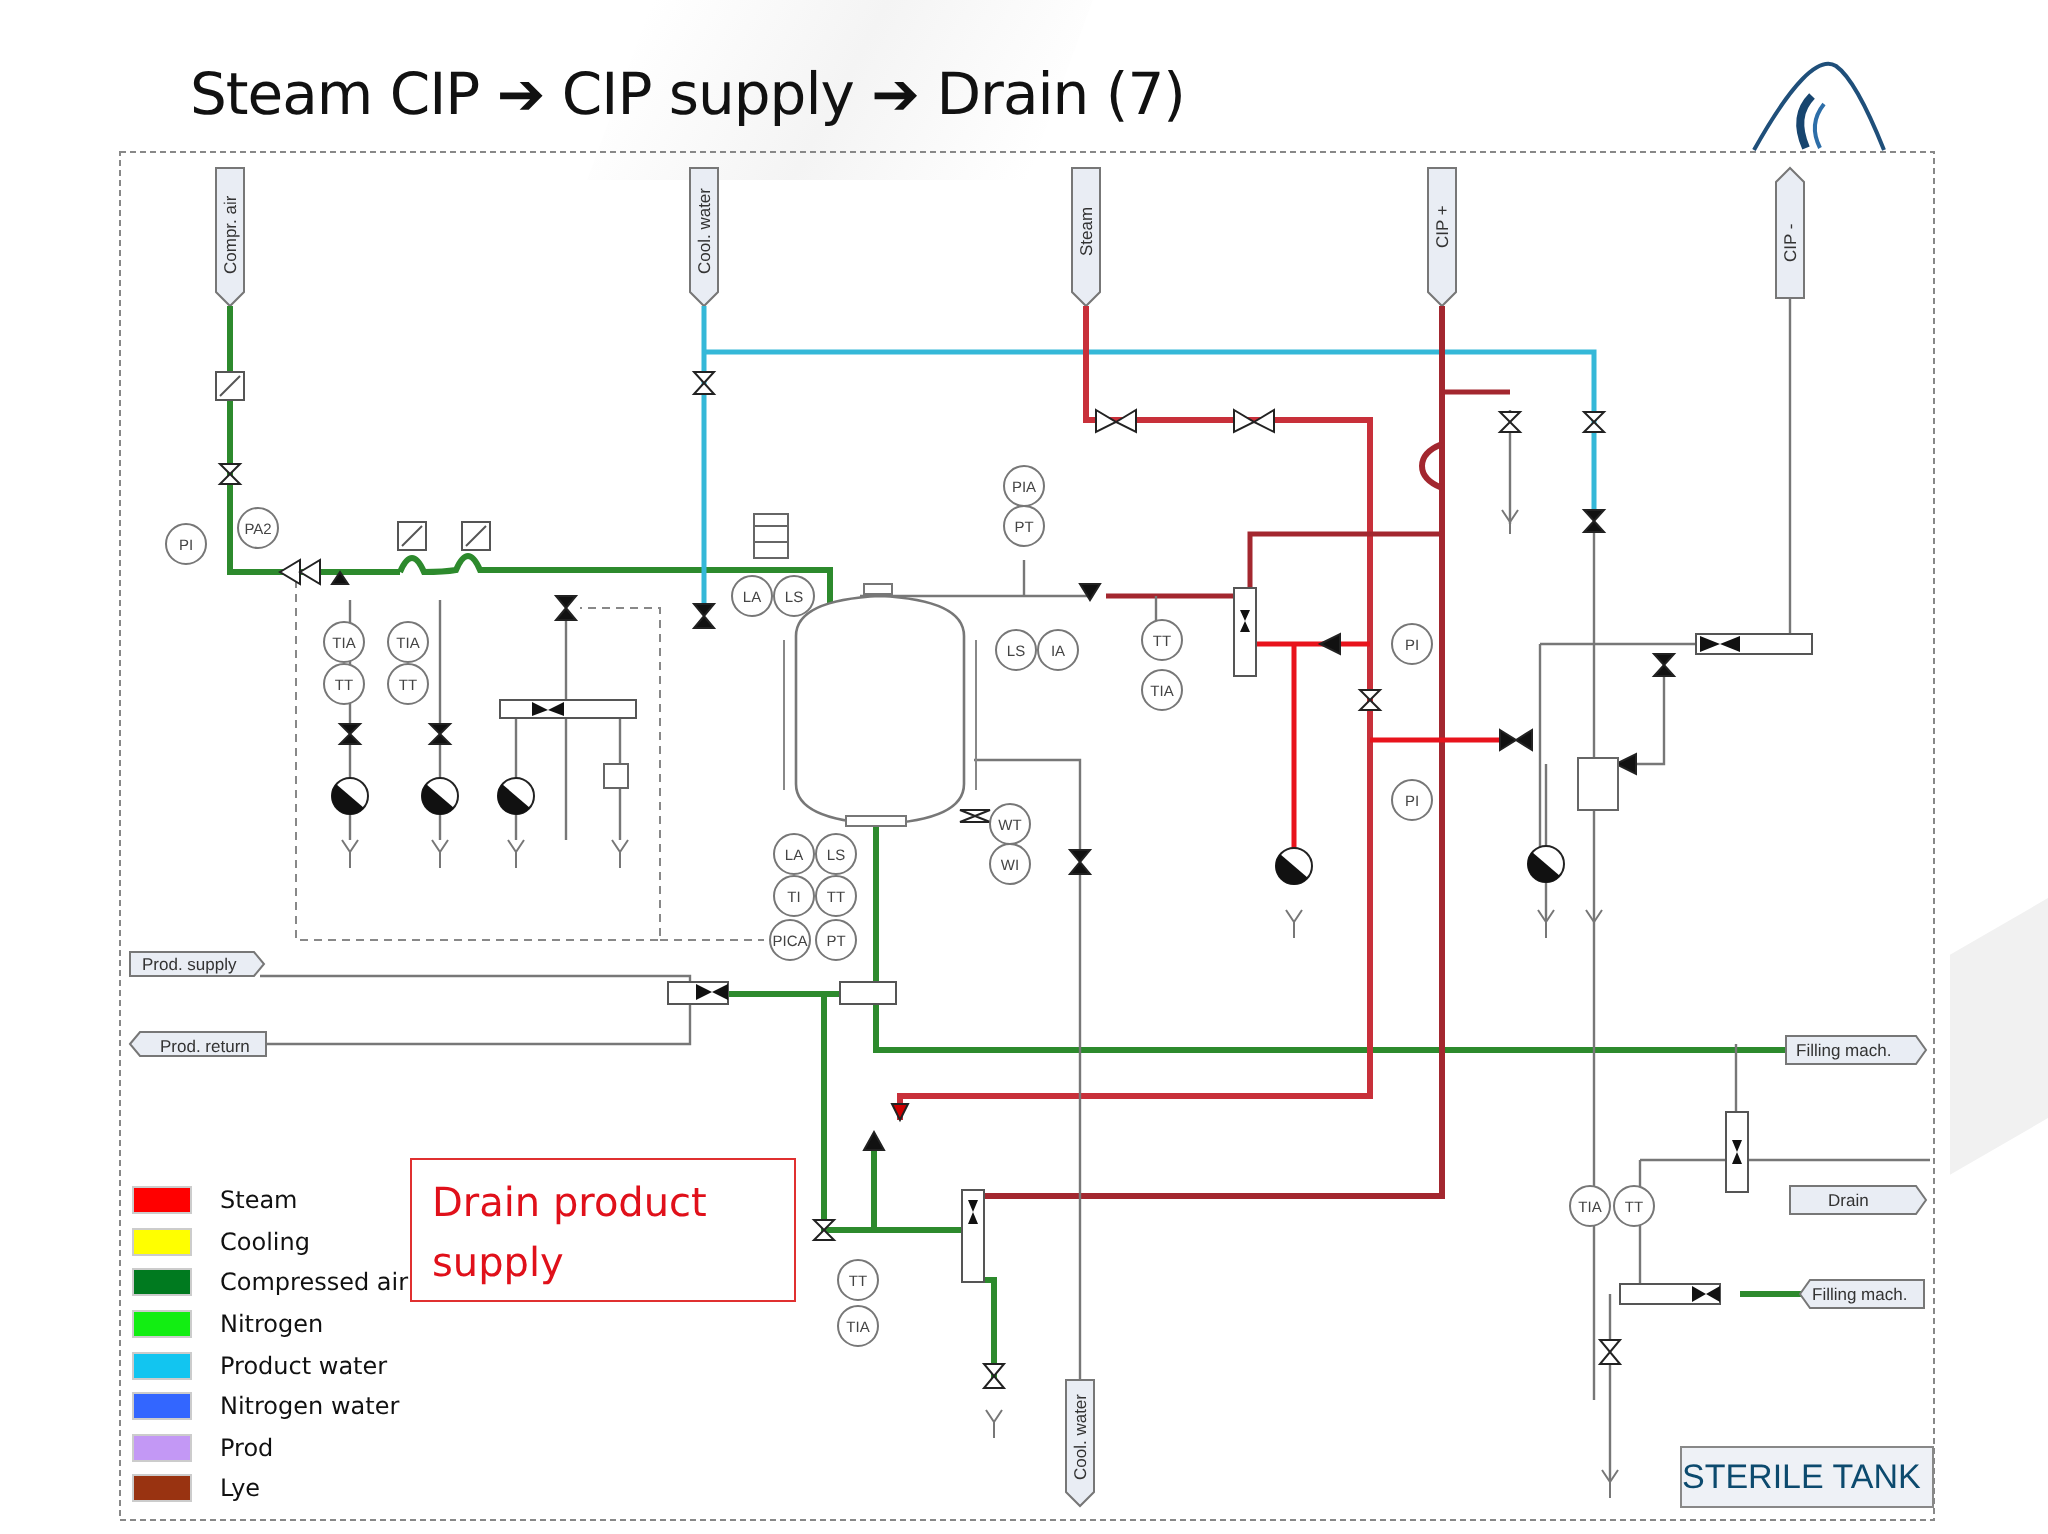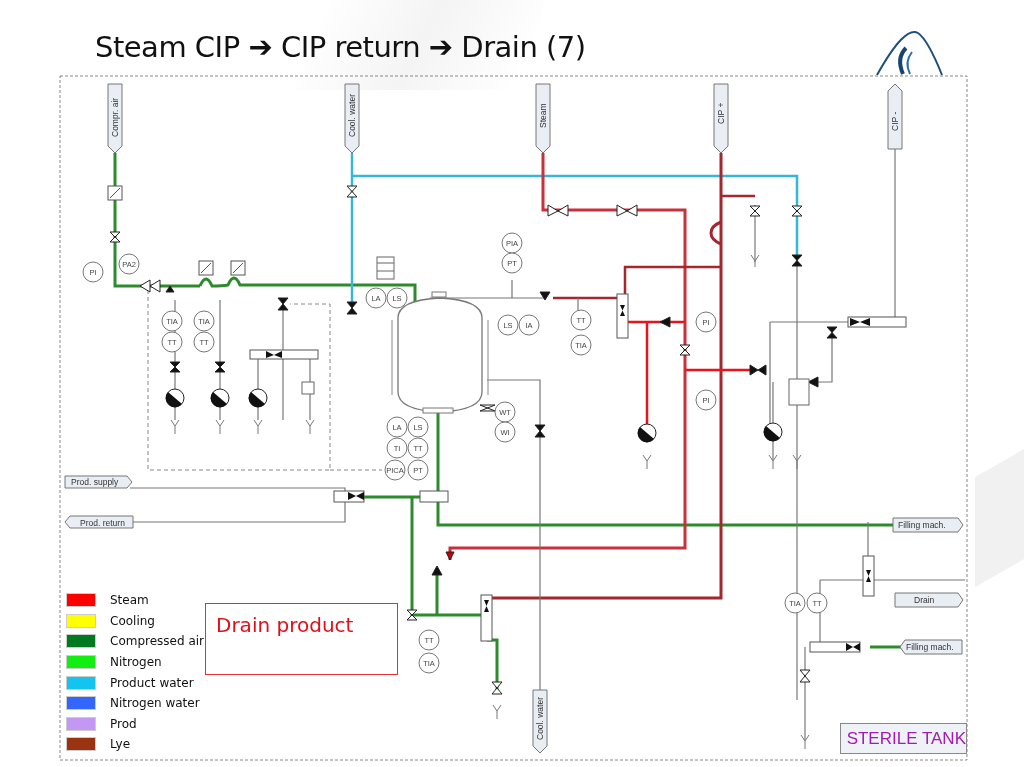--- a/index.html
+++ b/index.html
@@ -6,35 +6,35 @@
   body{width:1024px;height:767px;position:relative;overflow:hidden;font-family:"Liberation Sans",sans-serif;}
   .title{position:absolute;left:95px;top:30px;font-family:"DejaVu Sans",sans-serif;font-size:29px;color:#111;letter-spacing:-0.5px;}
   .title .arrow{font-weight:bold;}
   .bgdeco{position:absolute;left:310px;top:0;width:220px;height:90px;background:linear-gradient(100deg,#fff 0%,#f4f4f4 50%,#fff 100%);transform:skewX(-20deg);}
   .bgdeco2{position:absolute;left:975px;top:460px;width:60px;height:110px;background:#f1f1f1;transform:skewY(-30deg);}
   svg#diagram{position:absolute;left:0;top:0;}
   .legend{position:absolute;left:66px;top:590px;}
   .legend-row{height:20.6px;display:flex;align-items:center;}
   .swatch{width:30px;height:14px;margin-right:14px;border:1px solid #ccc;box-sizing:border-box;}
   .legend-label{font-family:"DejaVu Sans",sans-serif;font-size:12px;color:#111;}
-  .callout{position:absolute;left:205px;top:603px;width:193px;height:72px;border:1px solid #e03030;box-sizing:border-box;padding:6px 10px;color:#e0101a;font-family:"DejaVu Sans",sans-serif;font-size:20px;line-height:30px;}
-  .sterile{position:absolute;left:840px;top:723px;width:127px;height:31px;border:1.5px solid #888;background:#eef1f6;box-sizing:border-box;font-size:17px;color:#a21caf;text-align:right;line-height:29px;}
+  .callout{position:absolute;left:205px;top:579px;width:193px;height:72px;border:1px solid #e03030;box-sizing:border-box;padding:6px 10px;color:#e0101a;font-family:"DejaVu Sans",sans-serif;font-size:20px;line-height:30px;}
+  .sterile{position:absolute;left:840px;top:723px;width:127px;height:31px;border:1.5px solid #888;background:#eef1f6;box-sizing:border-box;font-size:17px;color:#0c4a6e;text-align:left;line-height:29px;}
   .lbl{font-family:"Liberation Sans",sans-serif;font-size:8.5px;fill:#333;}
   .inst{font-family:"Liberation Sans",sans-serif;font-size:7.5px;fill:#444;text-anchor:middle;}
 </style>
 </head>
 <body>
 
 <div class="bgdeco"></div>
 <div class="bgdeco2"></div>
 
 <div class="title">
   <span>Steam CIP</span>
   <span class="arrow">➔</span>
-  <span>CIP return</span>
+  <span>CIP supply</span>
   <span class="arrow">➔</span>
   <span>Drain (7)</span>
 </div>
 
 <svg id="diagram" width="1024" height="767" viewBox="0 0 1024 767">
   <defs>
     <g id="inst">
       <circle r="10" fill="#fff" stroke="#777" stroke-width="1"></circle>
     </g>
   </defs>
@@ -405,15 +405,16 @@
     <span class="legend-label">Prod</span>
   </div>
   <div class="legend-row">
     <div class="swatch" style="background:#993311"></div>
     <span class="legend-label">Lye</span>
   </div>
 </div>
 
 <div class="callout">
   <div>Drain product</div>
+  <div>supply</div>
 </div>
 
 <div class="sterile">STERILE TANK</div>
 
 </body></html>

